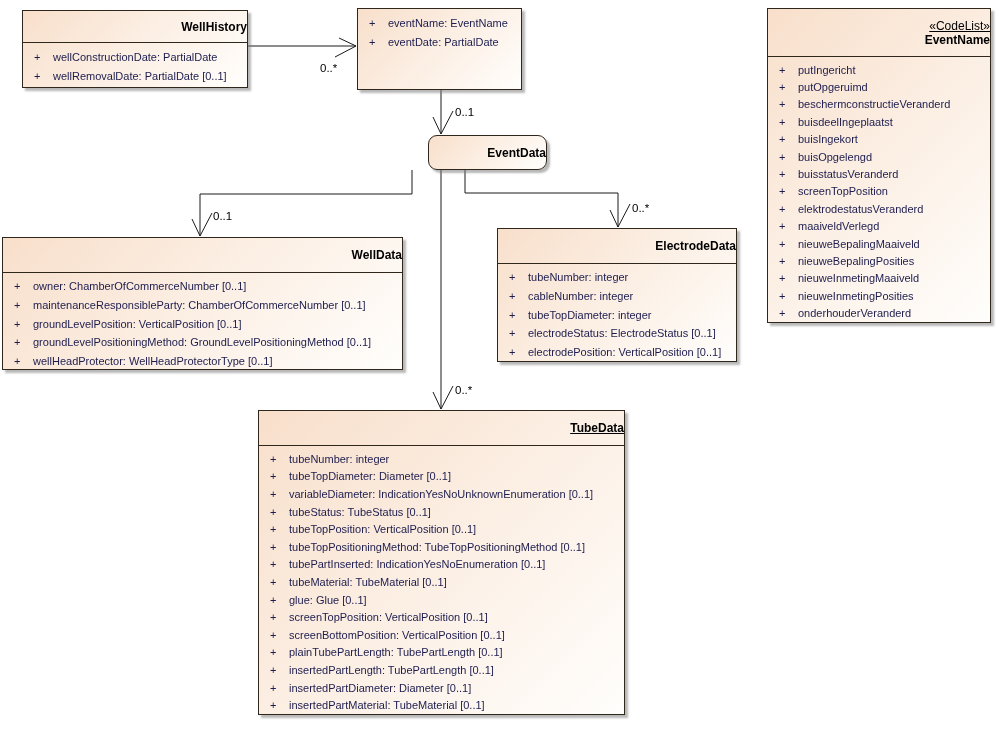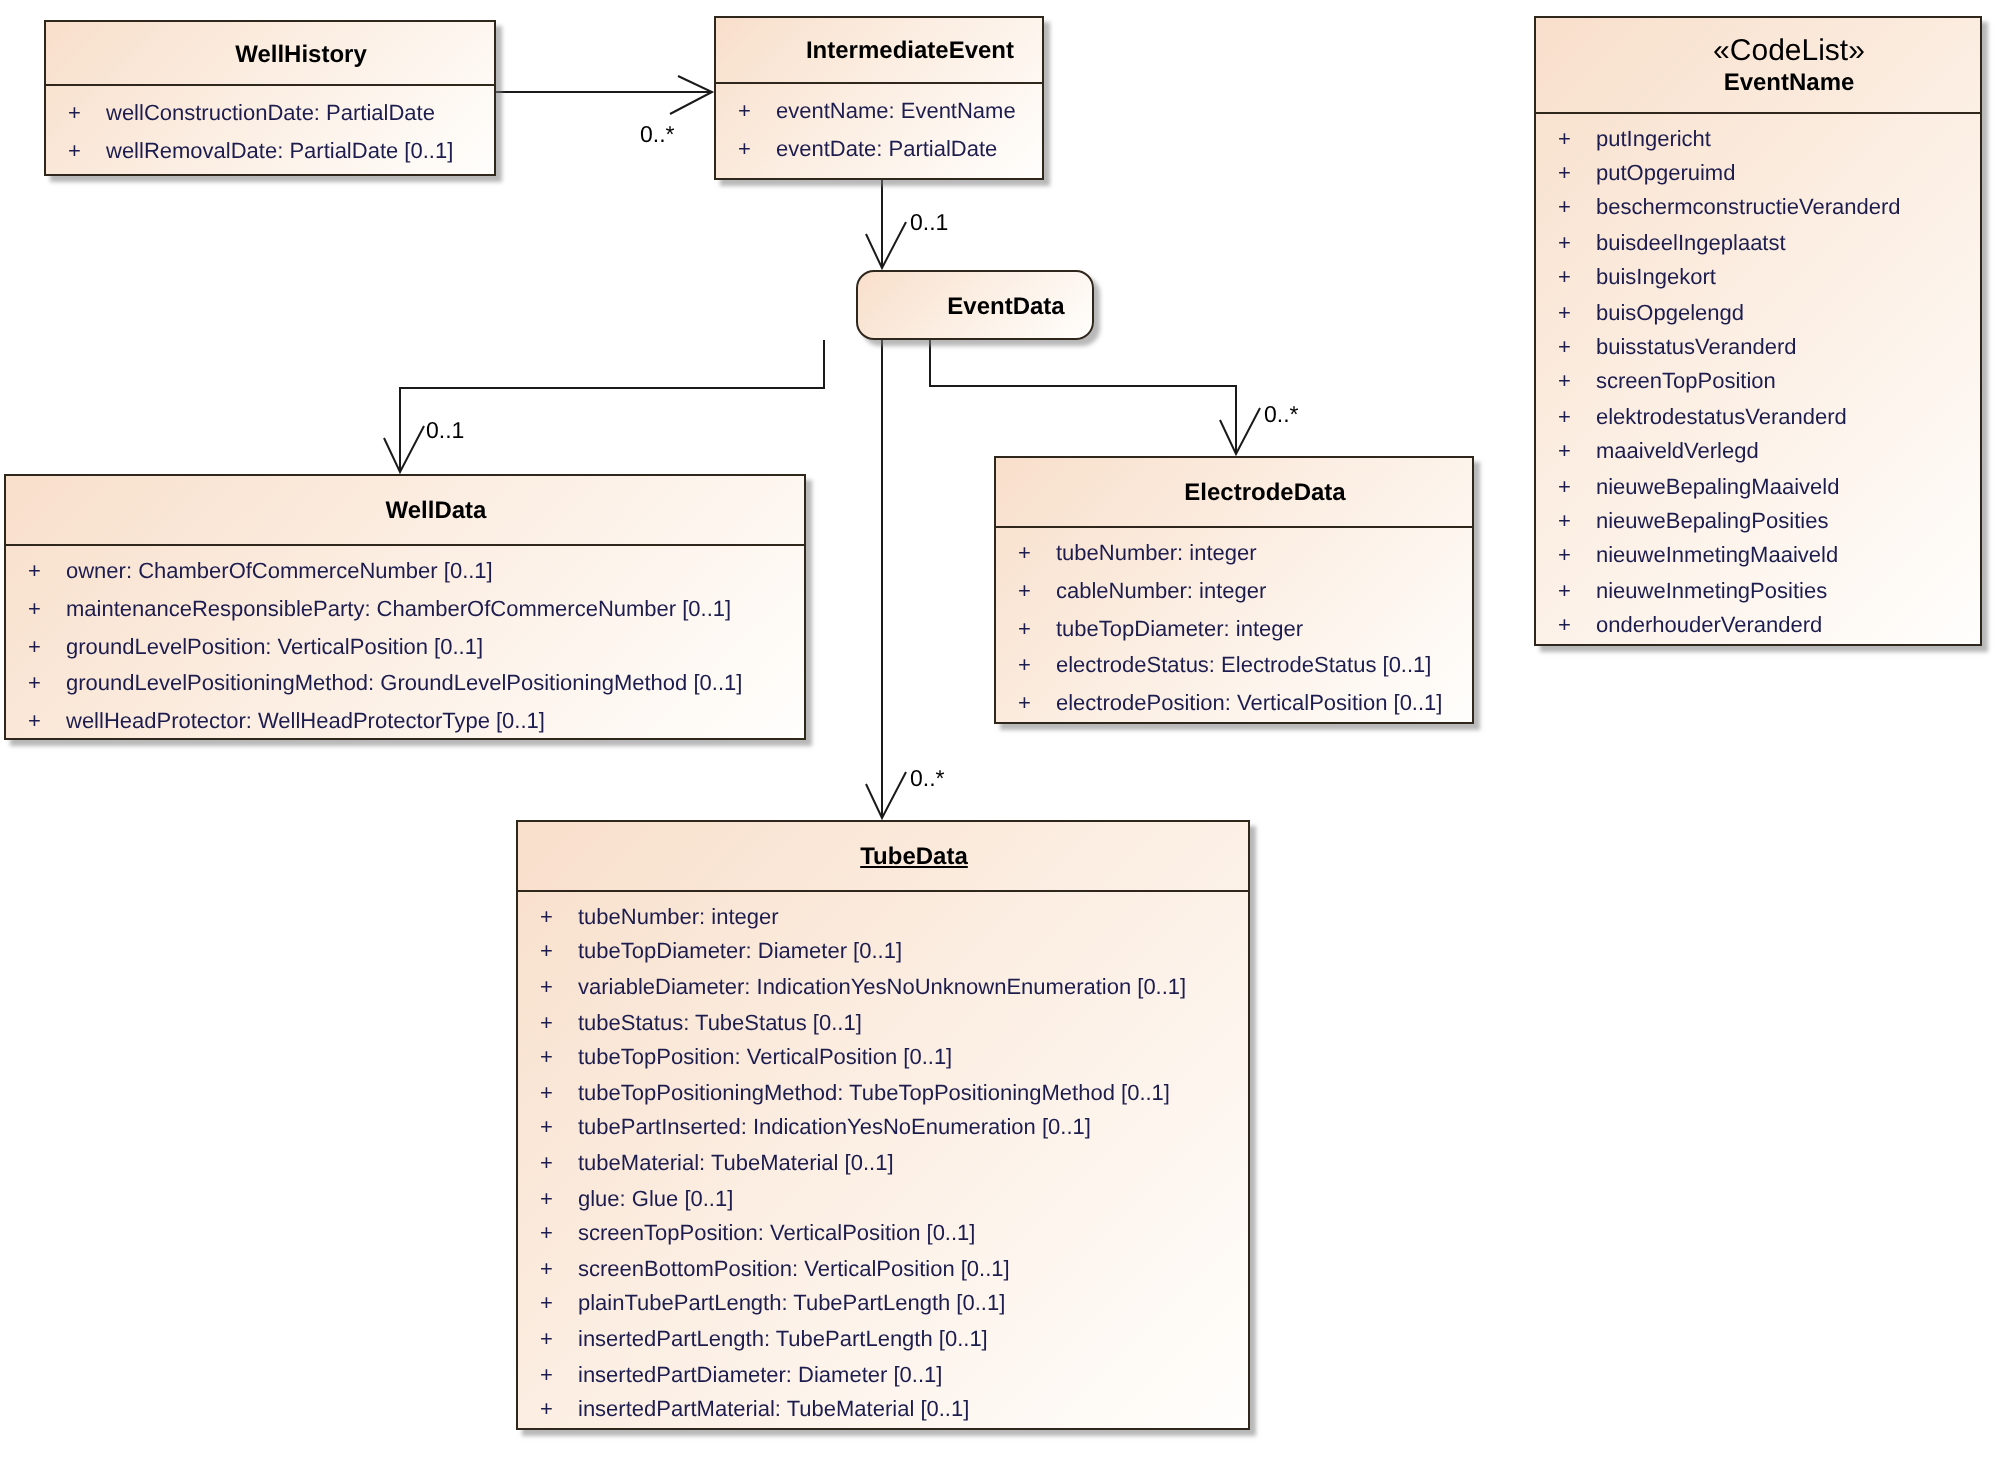--- a/index.html
+++ b/index.html
@@ -12,24 +12,24 @@
   .uml-box{
     position:absolute;
     background:linear-gradient(135deg,#f8dfcb 0%,#fbecdf 40%,#fffefc 100%);
     border:1px solid #2f261c;
     box-shadow:3px 3px 2px rgba(125,125,125,0.55);
     box-sizing:border-box;
   }
   .rounded{border-radius:9px;}
   .uml-header{
     border-bottom:1px solid #2f261c;
-    display:flex;flex-direction:column;align-items:center;justify-content:center;
+    display:flex;flex-direction:column;align-items:flex-end;justify-content:center;
     font-size:12px;font-weight:bold;color:#000;box-sizing:border-box;padding-left:31px;
   }
-  .uml-header .stereotype{font-weight:normal;font-size:15px;}
+  .uml-header .stereotype{font-weight:normal;font-size:12px;text-decoration:underline;}
   .no-divider{border-bottom:none;height:100%;}
   .attrs{padding-top:4px;}
   .attr-row{display:flex;align-items:center;padding-left:11px;height:var(--row-h,18px);
     font-size:11px;color:#1c1c4e;white-space:nowrap;}
   .attr-row .vis{width:19px;flex:0 0 19px;color:#1c1c4e;}
   .mult-label{position:absolute;font-size:11.5px;color:#000;white-space:nowrap;}
 </style>
 </head>
 <body>
 
@@ -69,23 +69,20 @@
           <span>wellConstructionDate: PartialDate</span>
         </div>
         <div class="attr-row">
           <span class="vis">+</span>
           <span>wellRemovalDate: PartialDate [0..1]</span>
         </div>
       </div>
   </div>
 
   <div class="uml-box" style="left:357px;top:8px;width:165px;height:82px;--row-h:19.5px;">
-    <div class="uml-header" style="height:33px;">
-      <span>IntermediateEvent</span>
-    </div>
     <div class="attrs">
         <div class="attr-row">
           <span class="vis">+</span>
           <span>eventName: EventName</span>
         </div>
         <div class="attr-row">
           <span class="vis">+</span>
           <span>eventDate: PartialDate</span>
         </div>
       </div>

